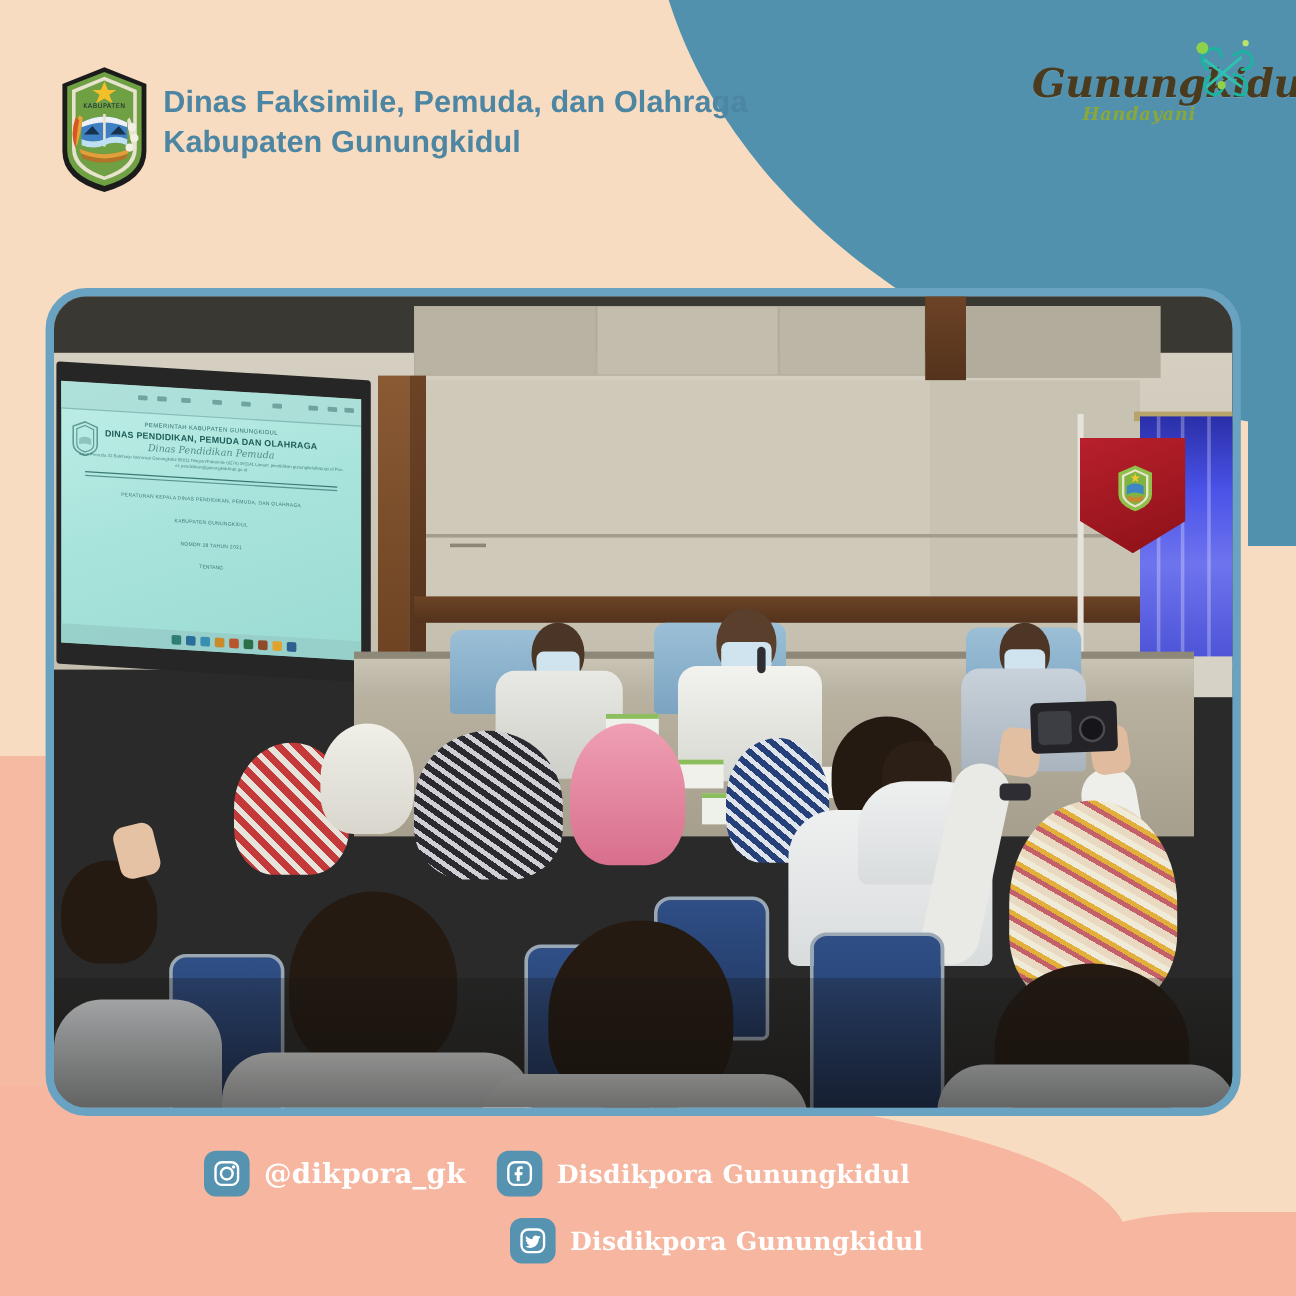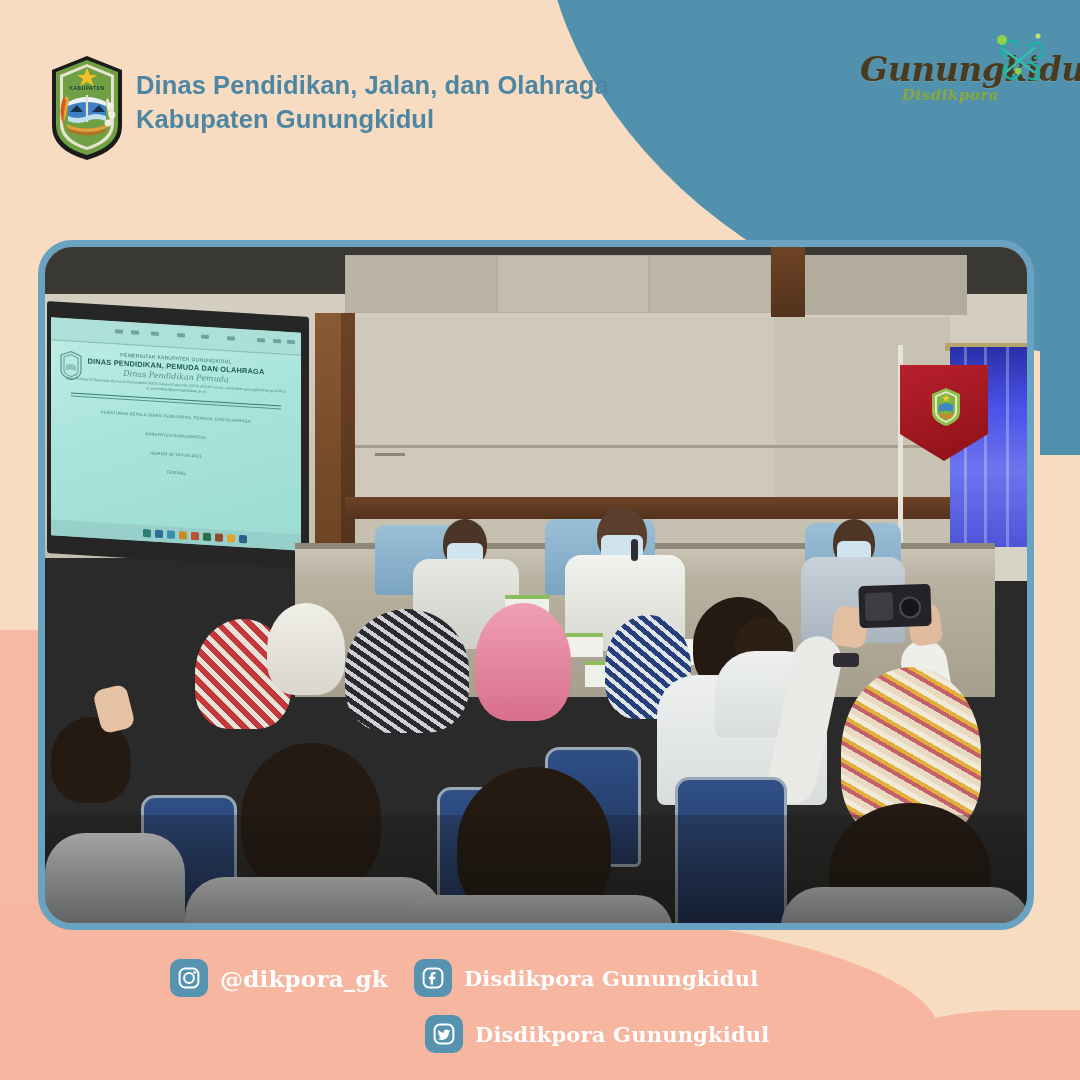--- a/index.html
+++ b/index.html
@@ -184,27 +184,27 @@
         <path d="M19 44 q-5 14 0 26 q1 -14 3 -24z" fill="#d4581f"></path>
         <path d="M64 44 q6 12 3 26 q-4 -13 -5 -24z" fill="#e8e3cf"></path>
         <circle cx="66" cy="52" r="3.4" fill="#f2f0e4"></circle>
           <circle cx="68" cy="61" r="3.4" fill="#f2f0e4"></circle>
         <circle cx="64" cy="69" r="3.4" fill="#f2f0e4"></circle>
         <text x="43" y="36" font-size="5.4" text-anchor="middle" fill="#123" font-family="DejaVu Sans, sans-serif" letter-spacing=".4">KABUPATEN</text>
       </svg>
     </div>
 
     <div class="dept-title">
-      <span class="dept-line">Dinas Pendidikan, Jalan, dan Olahraga</span>
+      <span class="dept-line">Dinas Faksimile, Pemuda, dan Olahraga</span>
       <span class="dept-line">Kabupaten Gunungkidul</span>
     </div>
 
     <div class="gk-logo">
       <div class="gk-word">Gunungkidul</div>
-      <div class="gk-tag">Disdikpora</div>
+      <div class="gk-tag">Handayani</div>
       <svg class="gk-orn" viewBox="0 0 60 56" xmlns="http://www.w3.org/2000/svg">
         <g fill="none" stroke="#19b5a0" stroke-width="2.4" stroke-linecap="round">
           <path d="M18 30 q-9 -10 1 -16 q9 -5 11 5"></path>
           <path d="M40 18 q11 -7 15 2 q3 9 -8 10"></path>
           <path d="M40 34 q12 3 11 12 q-1 8 -10 4"></path>
           <path d="M20 36 q-8 7 -1 13 q7 5 12 -3"></path>
           <path d="M16 22 L46 44" stroke="#2fc0ae"></path>
           <path d="M46 20 L18 44" stroke="#2fc0ae"></path>
         </g>
         <circle cx="14" cy="12" r="5" fill="#8ed24a"></circle>

